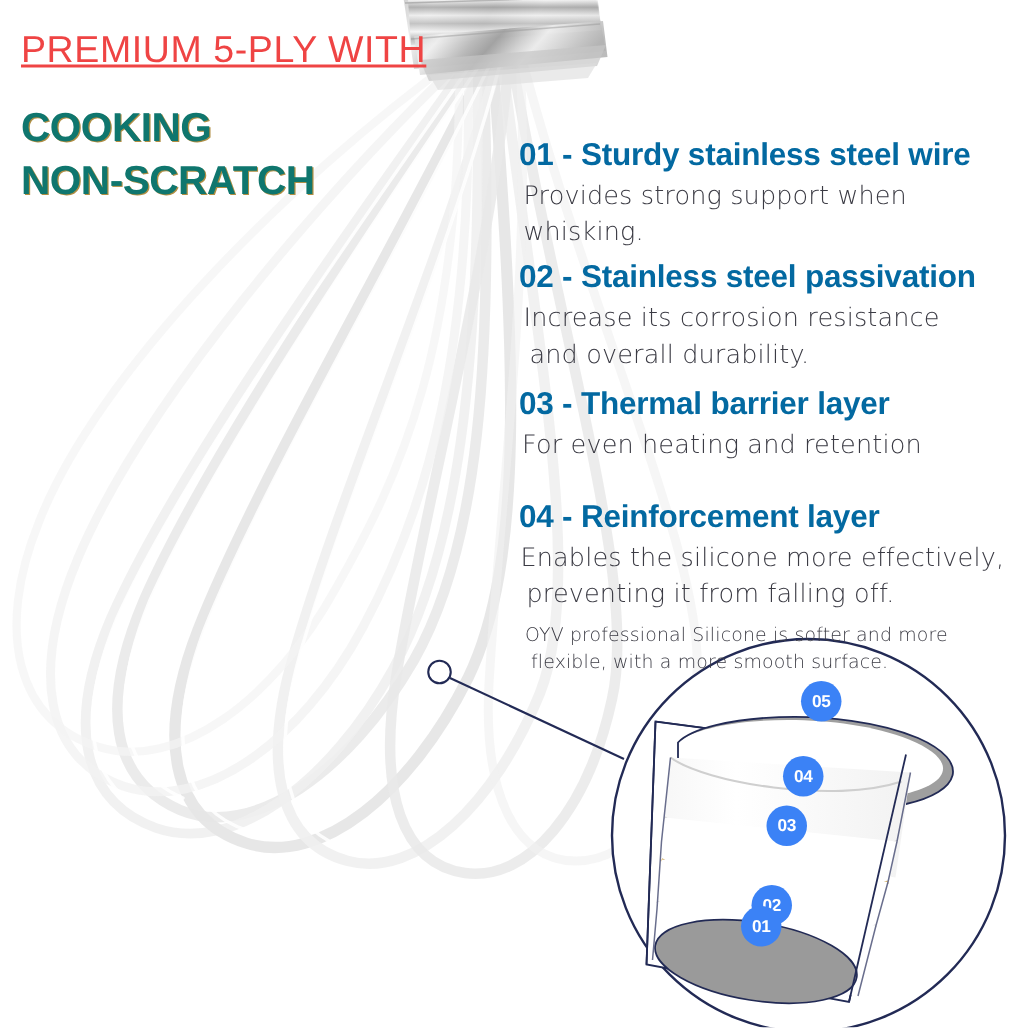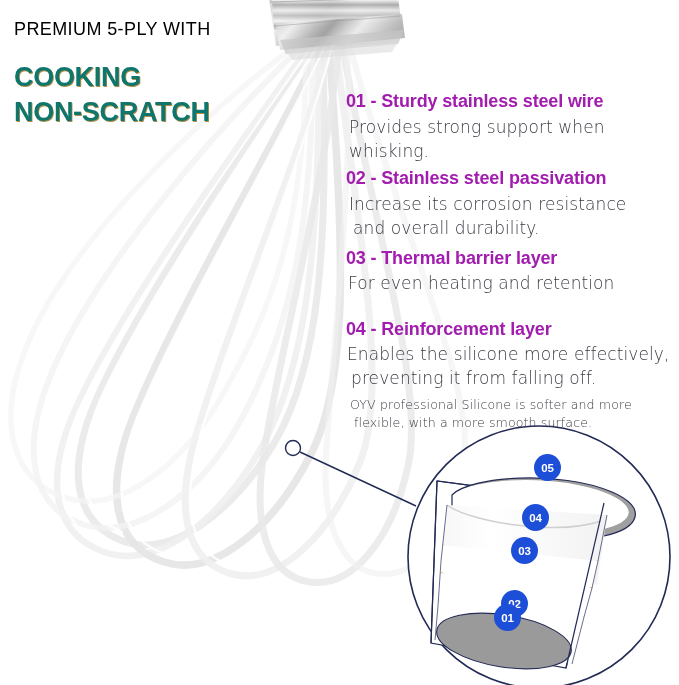--- a/index.html
+++ b/index.html
@@ -32,26 +32,27 @@
   
   .heading-block {
     position: absolute;
     left: 14px;
     top: 20px;
     width: 330px;
   }
 
   .heading-top {
     font-family: "Liberation Sans", sans-serif;
-    font-size: 18px;
+    font-size: 25px;
     letter-spacing: 0.4px;
-    color: #000000;
+    color: #ef4444;
     font-weight: 400;
     line-height: 1.1;
     white-space: nowrap;
+    text-decoration: underline;
   }
 
   .heading-gold {
     font-family: "Liberation Sans", sans-serif;
     font-size: 27px;
     font-weight: bold;
     color: #0f766e;
     letter-spacing: -0.3px;
     line-height: 1.32;
     text-shadow: 0.8px 0.8px 0 #b08e43;
@@ -64,23 +65,23 @@
     position: absolute;
     left: 346px;
     top: 88px;
     width: 333px;
   }
 
   .feature-item { margin-bottom: 2px; }
 
   .feature-title {
     font-family: "Liberation Sans", sans-serif;
-    font-size: 18px;
+    font-size: 21px;
     font-weight: bold;
-    color: #a21caf;
+    color: #0369a1;
     letter-spacing: -0.15px;
     line-height: 1.48;
     white-space: nowrap;
   }
 
   .feature-desc {
     font-family: "DejaVu Sans", sans-serif;
     font-size: 17px;
     font-weight: 300;
     color: #3b3b44;
@@ -98,21 +99,21 @@
   .feature-item.f5 { margin-top: 6px; }
   .feature-item.f5 .feature-title { margin-left: -2px; }
   .feature-item.f5 .feature-desc { padding-left: 4px; font-size: 12.6px; }
 
   
   .layer-badge {
     position: absolute;
     width: 27px;
     height: 27px;
     border-radius: 50%;
-    background: #1d4ed8;
+    background: #3b82f6;
     color: #ffffff;
     font-family: "Liberation Sans", sans-serif;
     font-size: 11.5px;
     font-weight: bold;
     display: flex;
     align-items: center;
     justify-content: center;
     letter-spacing: -0.2px;
   }
 </style>

